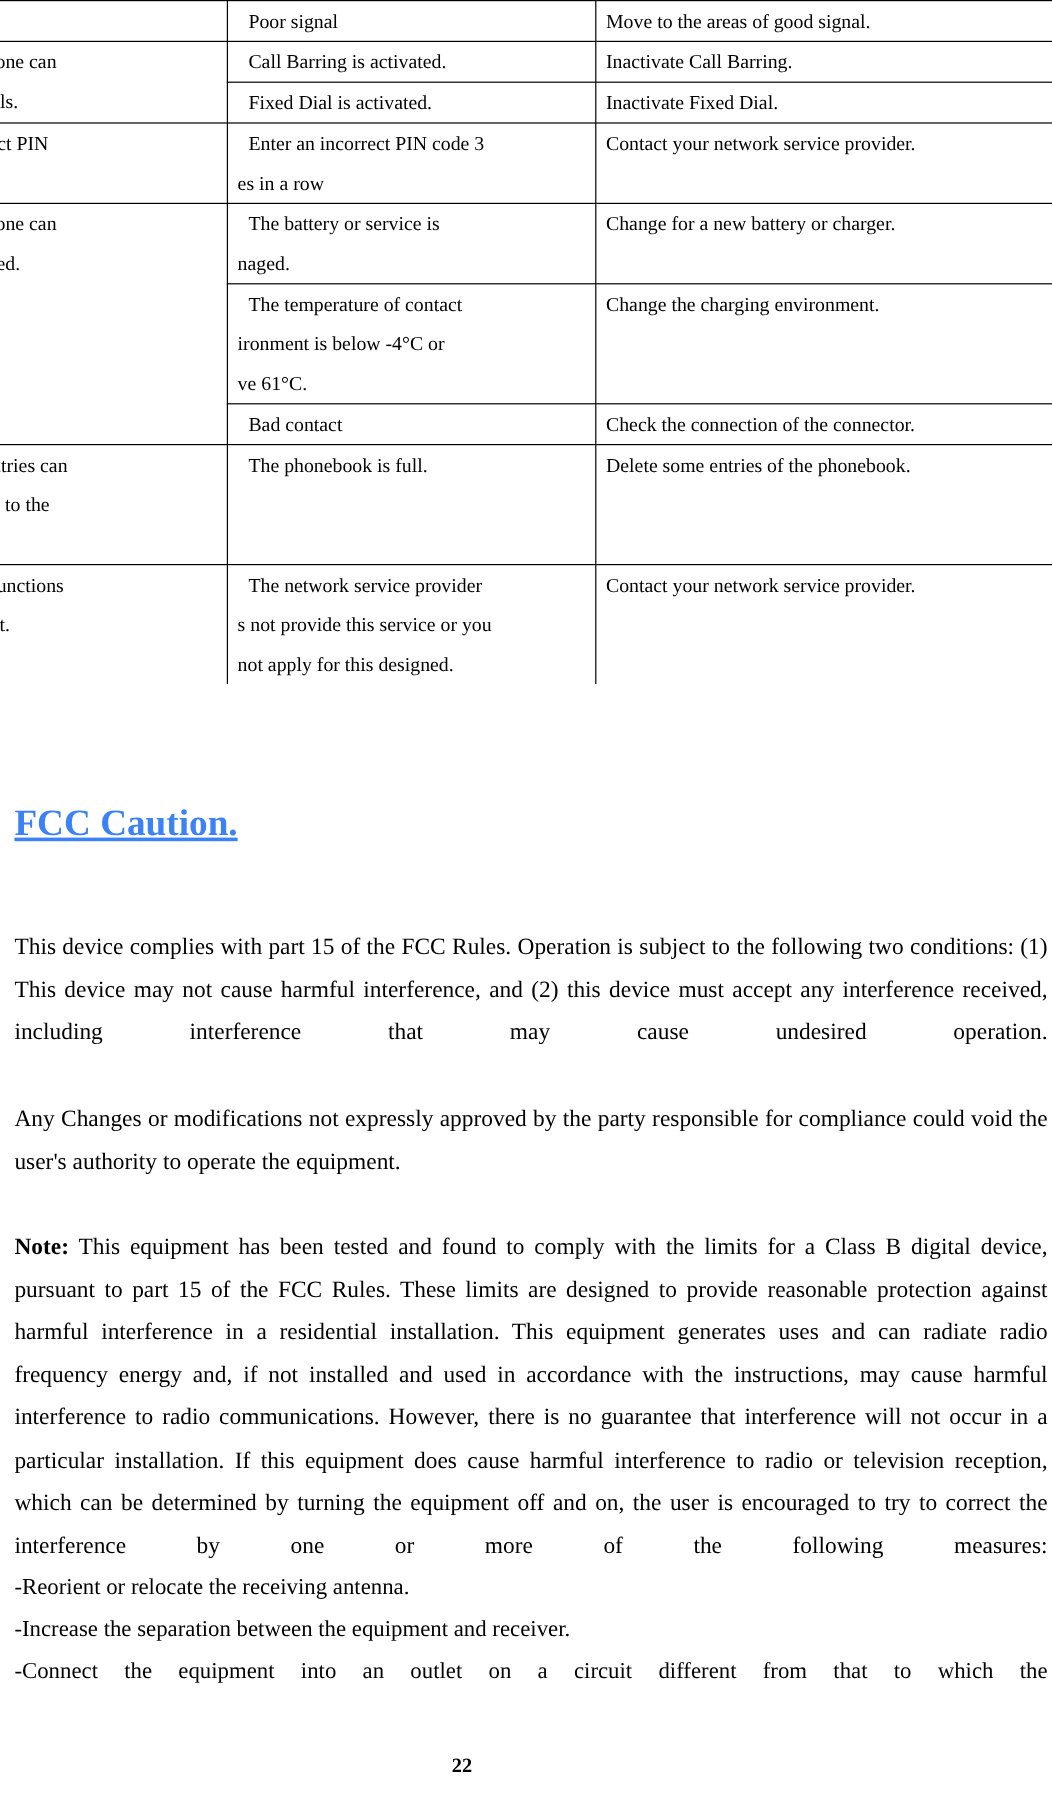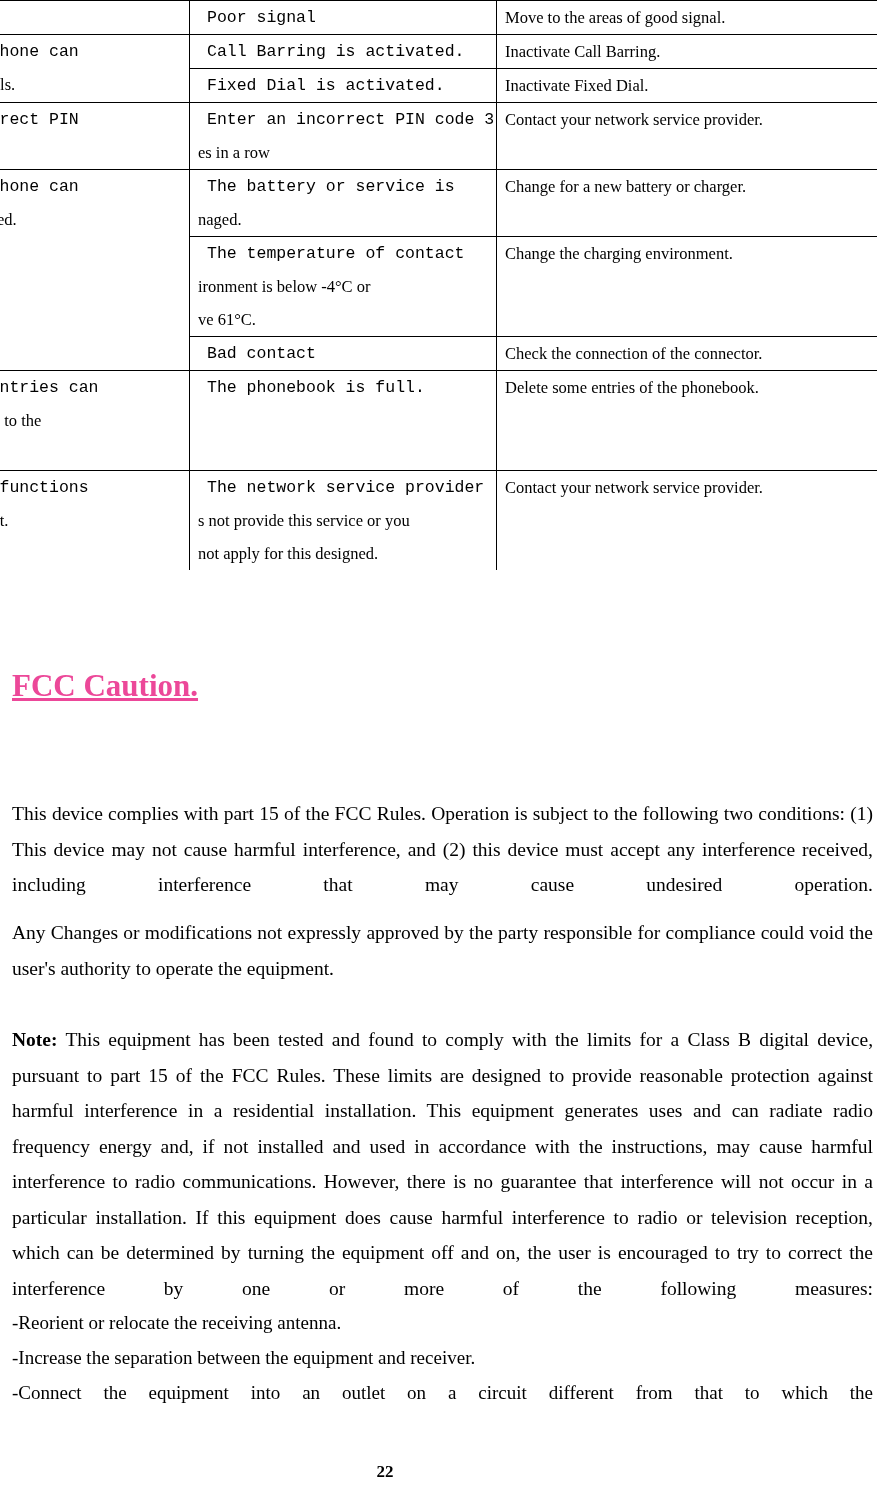--- a/index.html
+++ b/index.html
@@ -40,53 +40,53 @@
     border: 1px solid #000000;
     vertical-align: top;
     padding: 0 0 0 8px;
     font-size: 16.5px;
     line-height: 33px;
   }
   td.c1 { width: 248px; }
   td.c2 { width: 298px; }
   td.c3 { width: 393px; padding-left: 10px; }
   
-  td .ind { padding-left: 9px; font-family: Liberation Mono, monospace; }
+  td .ind { padding-left: 9px; }
 
   
   tr.h33 td { height: 31px; }
   tr.h66 td { height: 64px; }
   tr.h99 td { height: 97px; }
 
   
   #fcc-caution {
     position: absolute;
     left: 12px;
     top: 668px;
     font-size: 31px;
     font-weight: bold;
-    color: #ec4899;
+    color: #3b82f6;
     text-decoration: underline;
     letter-spacing: 0px;
     line-height: 36px;
   }
 
   
   .body-block {
     position: absolute;
     left: 12px;
     width: 861px;
     font-size: 19.5px;
     line-height: 35.5px;
     text-align: justify;
     text-justify: inter-word;
   }
   
 
-  #para-compliance { top: 796px; }
+  #para-compliance { top: 772px; }
   #para-changes    { top: 915px; }
   #para-note       { top: 1022px; }
 
   .measures {
     position: absolute;
     left: 12px;
     width: 861px;
     font-size: 19px;
     line-height: 35.5px;
     text-align: left;

